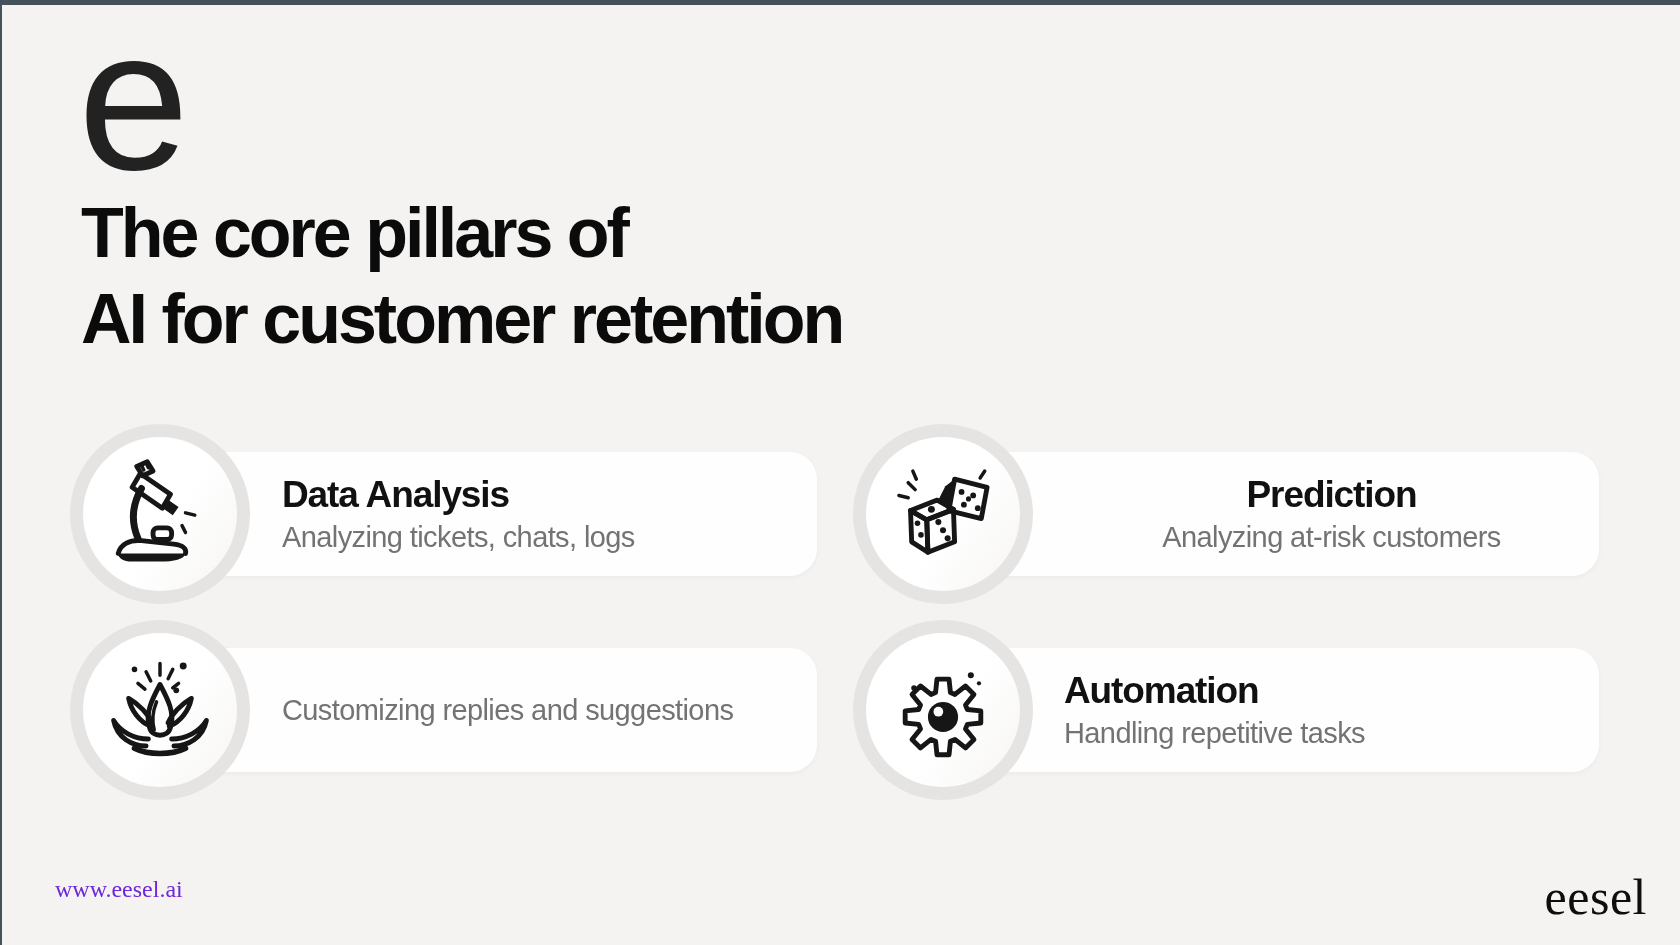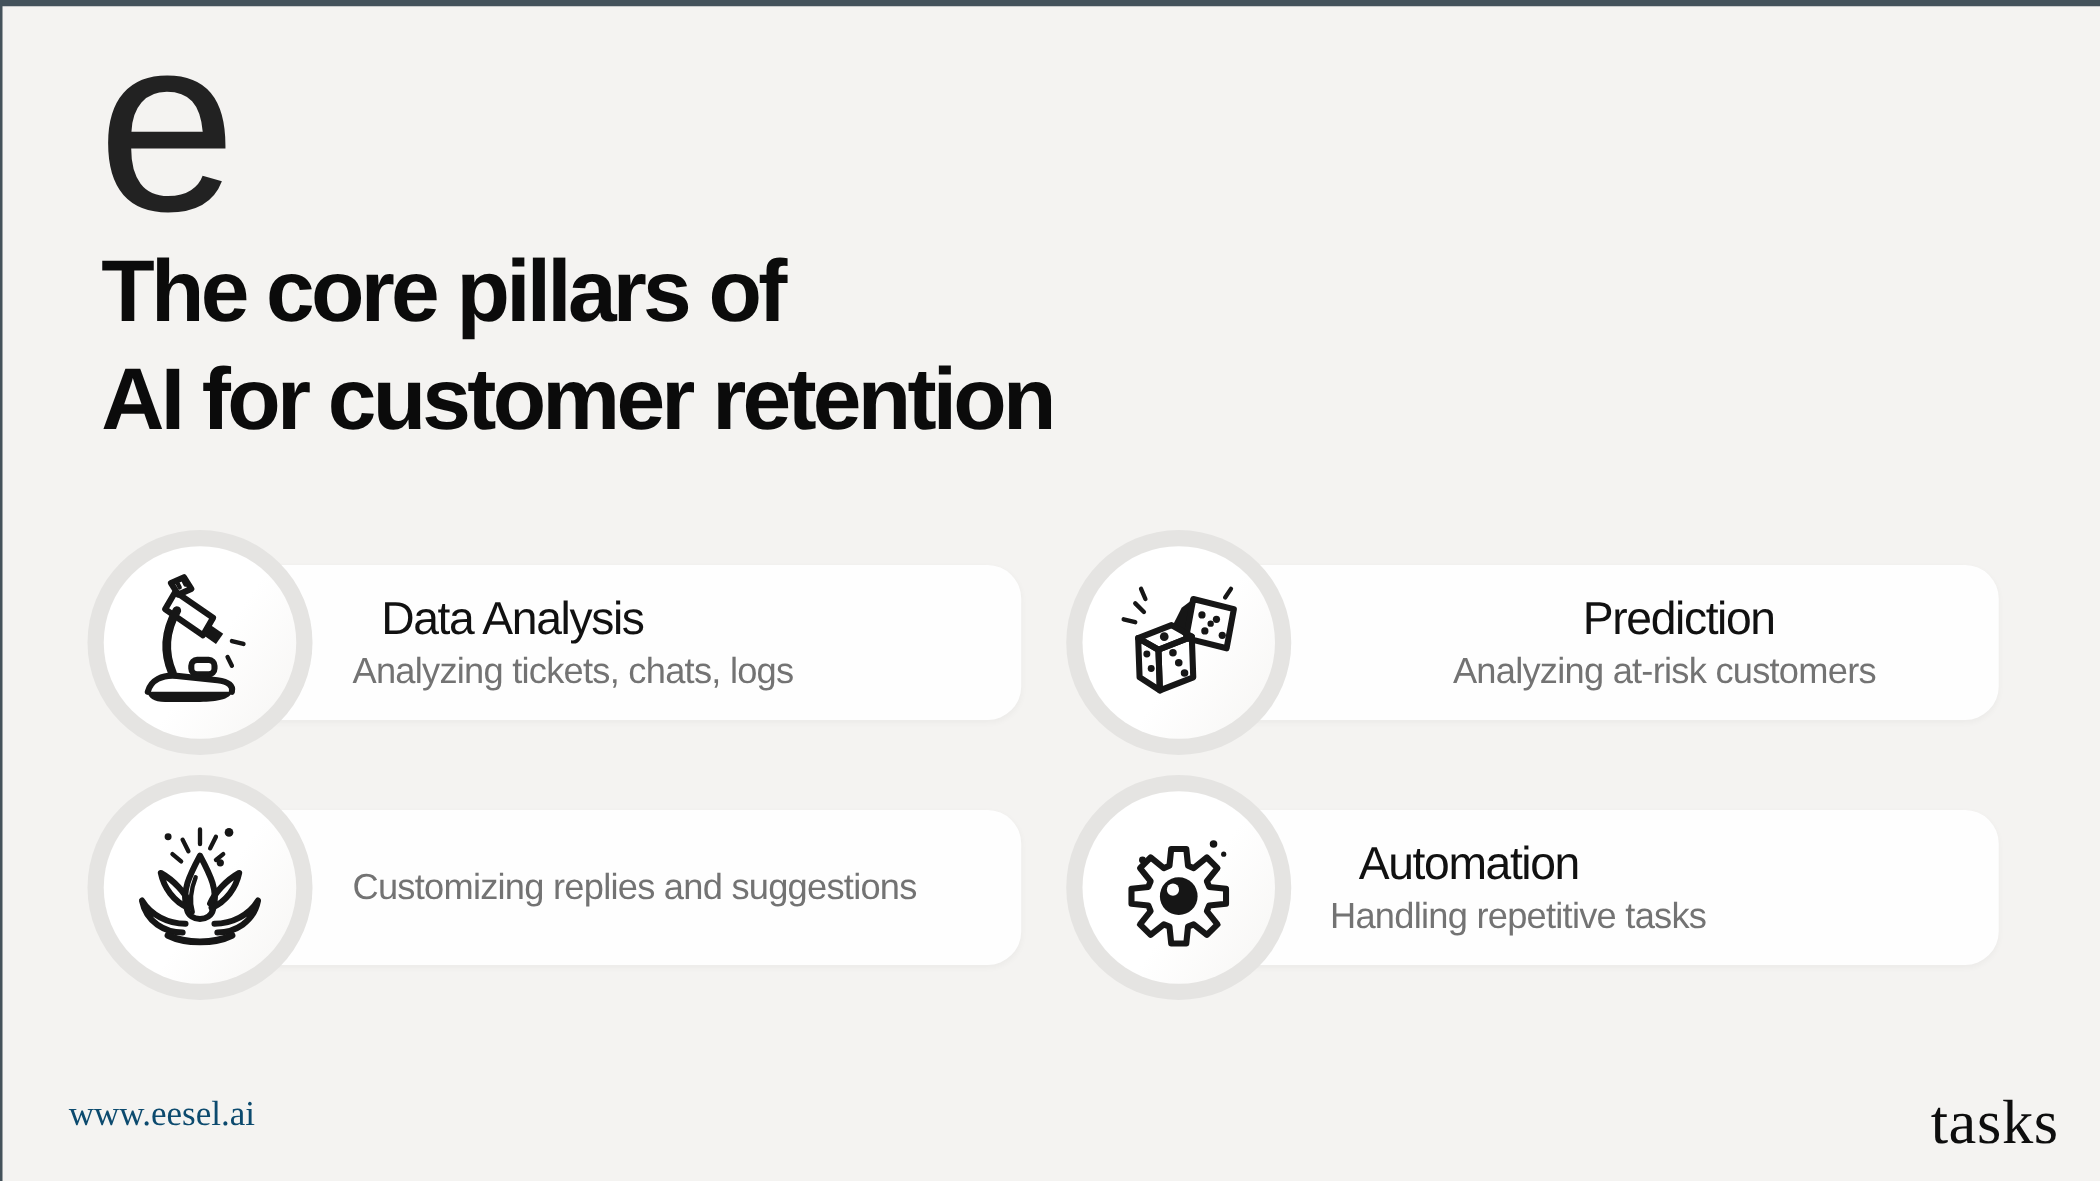--- a/index.html
+++ b/index.html
@@ -25,21 +25,21 @@
   .card{
     position:absolute;width:722px;height:124px;
     background:#fefefe;border-radius:27px;
     box-shadow:0 2px 5px rgba(0,0,0,.035);
   }
   .card-inner{
     height:100%;padding-left:187px;display:flex;flex-direction:column;
     justify-content:center;gap:3px;
   }
   .card-title{
-    font-size:37px;font-weight:400;letter-spacing:-1.1px;color:#111;line-height:42px;margin-left:23px;
+    font-size:37px;font-weight:700;letter-spacing:-1.1px;color:#111;line-height:42px;
   }
   .card-sub{
     font-size:29px;font-weight:400;letter-spacing:-0.6px;color:#737373;line-height:36px;
   }
 
   .badge{
     position:absolute;width:180px;height:180px;border-radius:50%;
     background:#e5e4e2;
   }
   .badge-inner{
@@ -48,21 +48,21 @@
     display:flex;align-items:center;justify-content:center;
   }
   .badge-inner svg{width:116px;height:116px;}
 
   .icon-stroke{fill:none;stroke:#161616;stroke-width:4.2;stroke-linecap:round;stroke-linejoin:round;}
   .icon-stroke-thin{fill:none;stroke:#161616;stroke-width:3;stroke-linecap:round;stroke-linejoin:round;}
   .icon-fill{fill:#161616;stroke:none;}
 
   .footer-url{
     position:absolute;left:55px;top:876px;
-    font-family:"Liberation Serif",serif;font-size:28px;color:#0c4a6e;
+    font-family:"Liberation Serif",serif;font-size:24px;color:#6d28d9;
   }
   .wordmark{
     position:absolute;right:33px;top:868px;
     font-family:"Liberation Serif",serif;font-size:50px;color:#0e0e0e;
     letter-spacing:0.5px;
   }
 </style>
 </head>
 <body>
 
@@ -163,15 +163,15 @@
         <circle class="icon-fill" cx="50" cy="56" r="13"></circle>
         <circle cx="46" cy="51.5" r="4.2" fill="#fdfdfd"></circle>
         <circle class="icon-fill" cx="25" cy="31" r="2.4"></circle>
         <circle class="icon-fill" cx="74" cy="20" r="2.6"></circle>
         <circle class="icon-fill" cx="81" cy="27" r="1.8"></circle>
       </svg>
     </div>
   </div>
 
   <div class="footer-url">www.eesel.ai</div>
-  <div class="wordmark">tasks</div>
+  <div class="wordmark">eesel</div>
 
 </div>
 
 </body></html>

